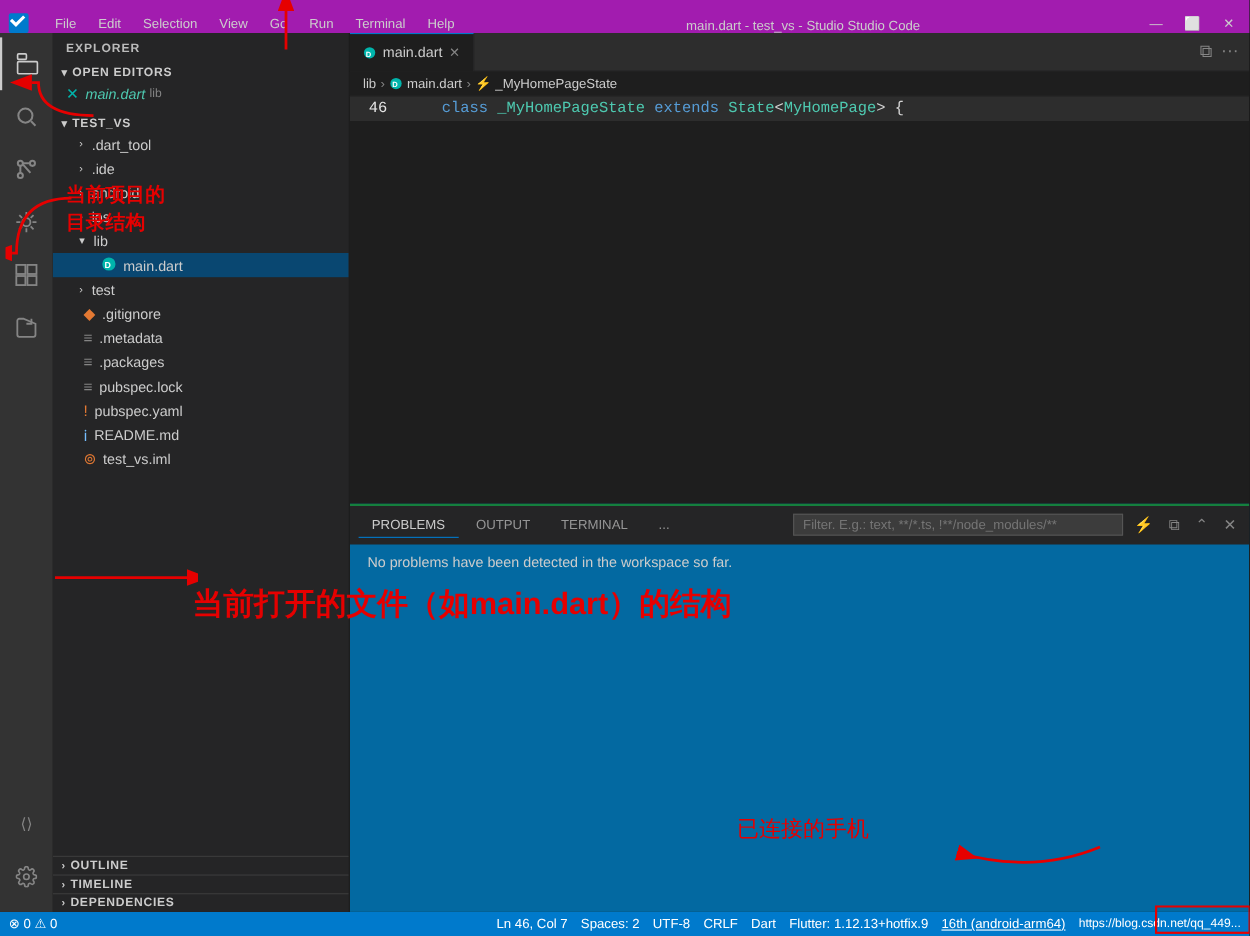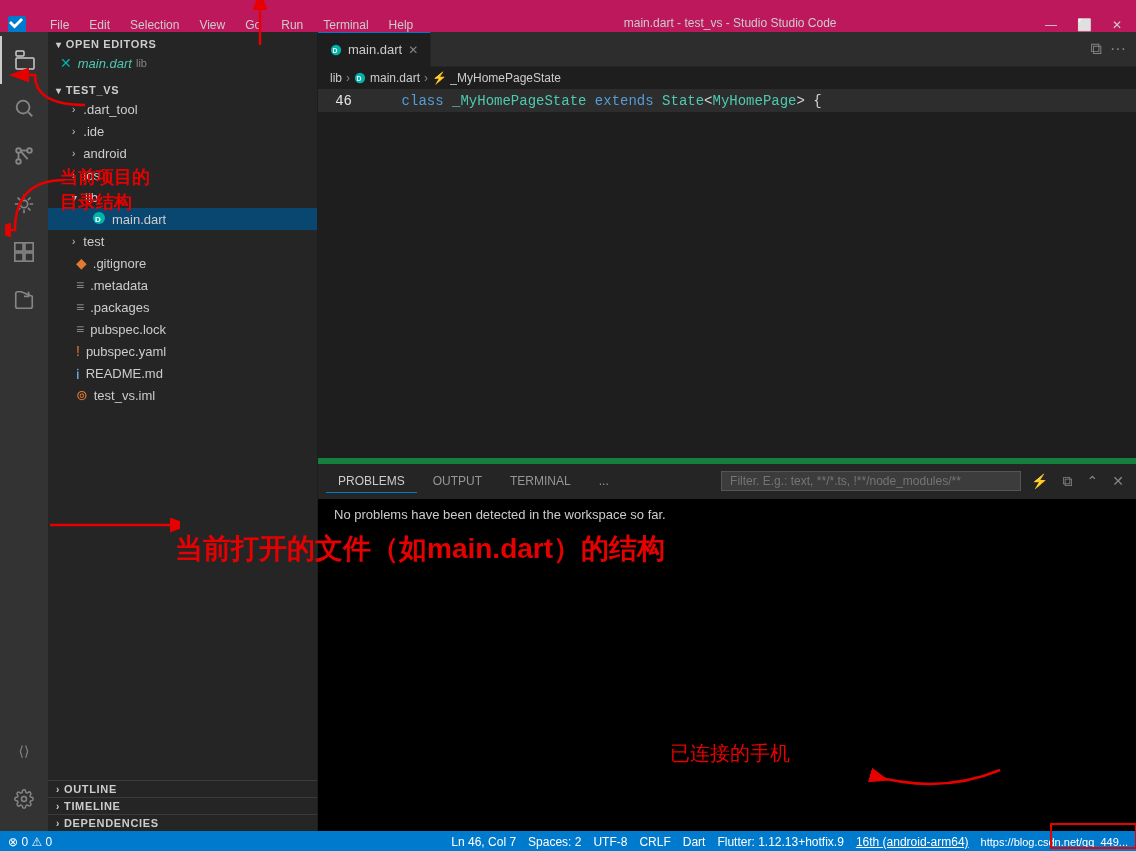--- a/index.html
+++ b/index.html
@@ -1,25 +1,25 @@
 <!DOCTYPE html>
 <html><head>
   <meta charset="utf-8">
   <style>
     * { box-sizing: border-box; margin: 0; padding: 0; }
     body { font-family: 'Segoe UI', sans-serif; font-size: 13px; background: #1e1e1e; color: #cccccc; display: flex; flex-direction: column; height: 851px; width: 1136px; overflow: hidden; }
 
     
     .title-bar {
-      background: #be185d;
+      background: #a21caf;
       height: 30px;
       display: flex;
-      align-items: flex-start;
+      align-items: flex-end;
       justify-content: space-between;
-      padding: 16px 8px;
+      padding: 0 8px;
       flex-shrink: 0;
     }
     .title-bar-left { display: flex; align-items: center; gap: 16px; }
     .title-bar-menu { display: flex; gap: 4px; }
     .title-bar-menu span { padding: 2px 8px; font-size: 12px; color: #cccccc; cursor: pointer; }
     .title-bar-title { font-size: 12px; color: #cccccc; flex: 1; text-align: center; }
     .title-bar-controls { display: flex; gap: 8px; }
     .title-bar-controls span { font-size: 12px; color: #cccccc; padding: 2px 6px; cursor: pointer; }
     .vscode-icon { width: 18px; height: 18px; background: #007acc; border-radius: 2px; display: flex; align-items: center; justify-content: center; font-size: 10px; color: white; font-weight: bold; }
 
@@ -177,22 +177,22 @@
       flex-shrink: 0;
     }
     .code-content { color: #d4d4d4; white-space: pre; }
     .kw { color: #569cd6; }
     .cn { color: #4ec9b0; }
     .nm { color: #9cdcfe; }
     .hl-line { background: #2d2d2d; }
 
     
     .panel {
-      background: #000000;
-      border-top: 6px solid #15803d;
+      background: #0369a1;
+      border-top: 2px solid #15803d;
       flex-shrink: 0;
     }
     .panel-tabs {
       display: flex;
       align-items: center;
       background: #252526;
       height: 35px;
       padding: 0 8px;
       gap: 4px;
     }
@@ -329,20 +329,21 @@
         <div class="activity-icon">
           <svg width="20" height="20" viewBox="0 0 24 24" fill="none" stroke="currentColor" stroke-width="1.8">
               <circle cx="12" cy="12" r="3"></circle>
               <path d="M19.4 15a1.65 1.65 0 00.33 1.82l.06.06a2 2 0 010 2.83 2 2 0 01-2.83 0l-.06-.06a1.65 1.65 0 00-1.82-.33 1.65 1.65 0 00-1 1.51V21a2 2 0 01-4 0v-.09A1.65 1.65 0 009 19.4a1.65 1.65 0 00-1.82.33l-.06.06a2 2 0 01-2.83-2.83l.06-.06A1.65 1.65 0 004.68 15a1.65 1.65 0 00-1.51-1H3a2 2 0 010-4h.09A1.65 1.65 0 004.6 9a1.65 1.65 0 00-.33-1.82l-.06-.06a2 2 0 012.83-2.83l.06.06A1.65 1.65 0 009 4.68a1.65 1.65 0 001-1.51V3a2 2 0 014 0v.09a1.65 1.65 0 001 1.51 1.65 1.65 0 001.82-.33l.06-.06a2 2 0 012.83 2.83l-.06.06A1.65 1.65 0 0019.4 9a1.65 1.65 0 001.51 1H21a2 2 0 010 4h-.09a1.65 1.65 0 00-1.51 1z"></path>
             </svg>
         </div>
       </div>
     </div>
 
     <div class="sidebar">
+      <div class="sidebar-title">EXPLORER</div>
 
       <div class="sidebar-section">
         <div class="sidebar-section-header">
           <span class="chevron">▾</span>
           <span>OPEN EDITORS</span>
         </div>
         <div class="file-item open-editor">
           <span class="file-icon dart-icon">✕</span>
           <span style="color:#4ec9b0; font-style:italic; margin-right:4px;">main.dart</span>
           <span style="color:#858585; font-size:11px;">lib</span>

